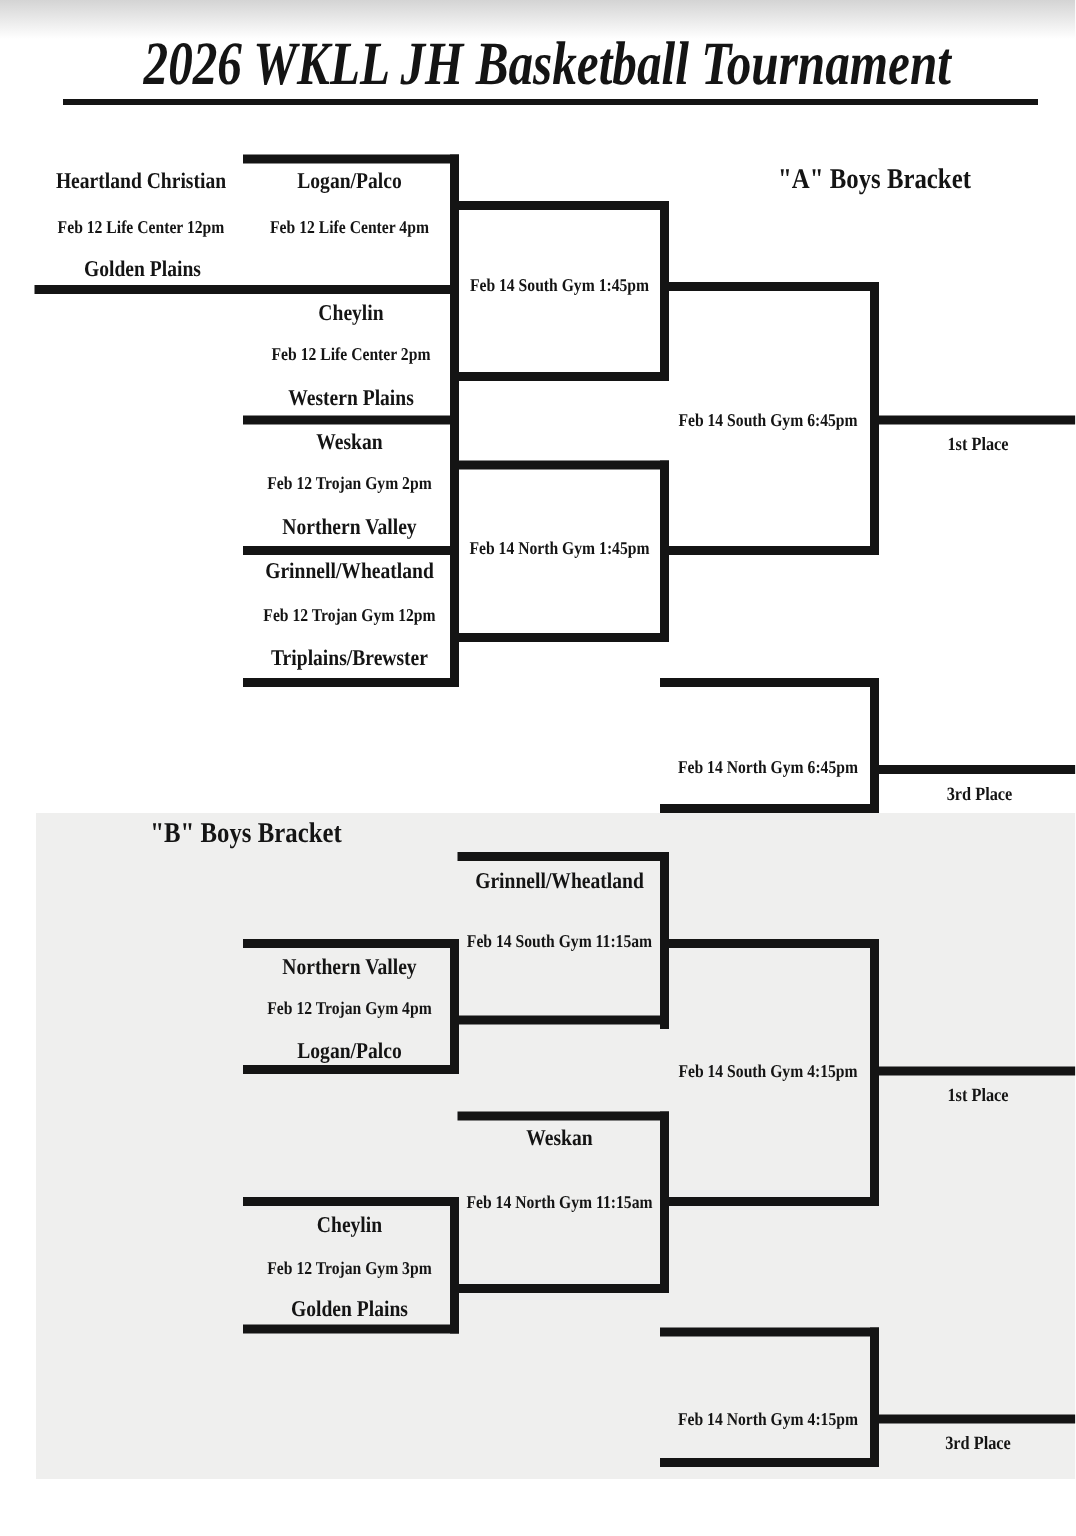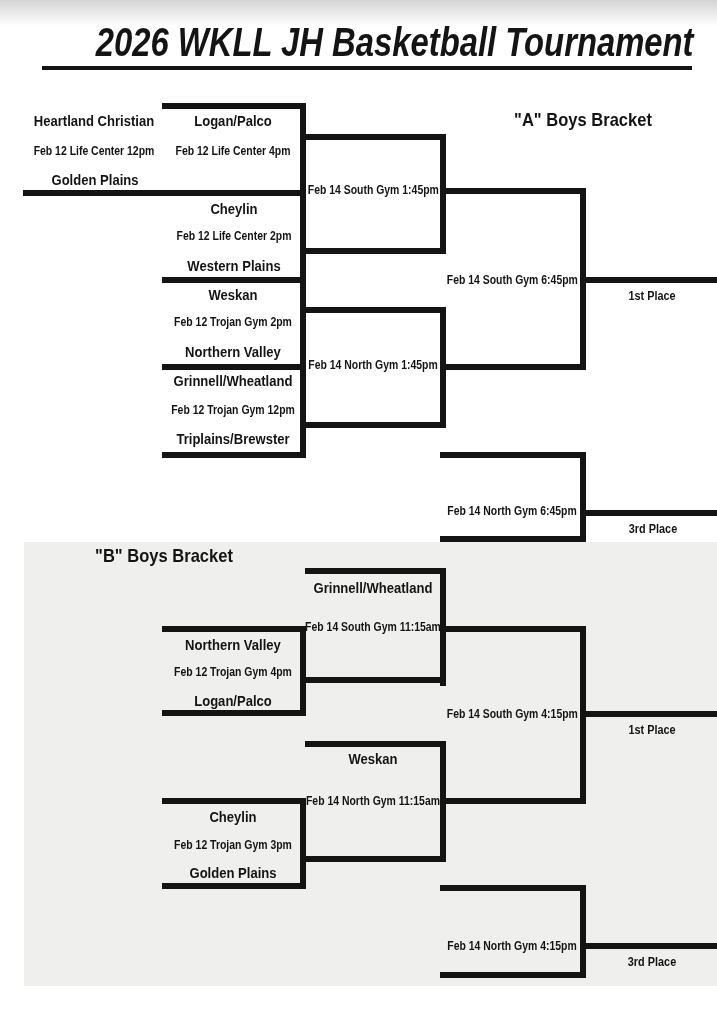--- a/index.html
+++ b/index.html
@@ -1,17 +1,17 @@
 <!DOCTYPE html>
 <html><head>
 <meta charset="utf-8">
 <style>
   html,body{margin:0;padding:0;background:#fff;}
   .page{position:relative;width:717px;height:1024px;background:#fff;overflow:hidden;
-        font-family:Liberation Sans, sans-serif;color:#141414;}
+        font-family:Liberation Serif, serif;color:#141414;}
   .page::before{content:"";position:absolute;left:0;top:0;width:717px;height:26px;
         background:linear-gradient(to bottom,#d4d4d4 0%,rgba(255,255,255,0) 100%);pointer-events:none;}
   .gray-panel{position:absolute;background:#efefee;}
   .hl{position:absolute;height:6px;background:#141414;}
   .vl{position:absolute;width:6px;background:#141414;}
   .lbl{position:absolute;text-align:center;white-space:nowrap;transform:scaleX(.87);
        transform-origin:center center;}
   .title{position:absolute;text-align:center;white-space:nowrap;font-weight:bold;font-style:italic;
        font-size:41px;height:48px;line-height:48px;transform:scaleX(.80);transform-origin:center center;}
   .section{font-weight:bold;font-size:19px;height:22px;line-height:22px;}

